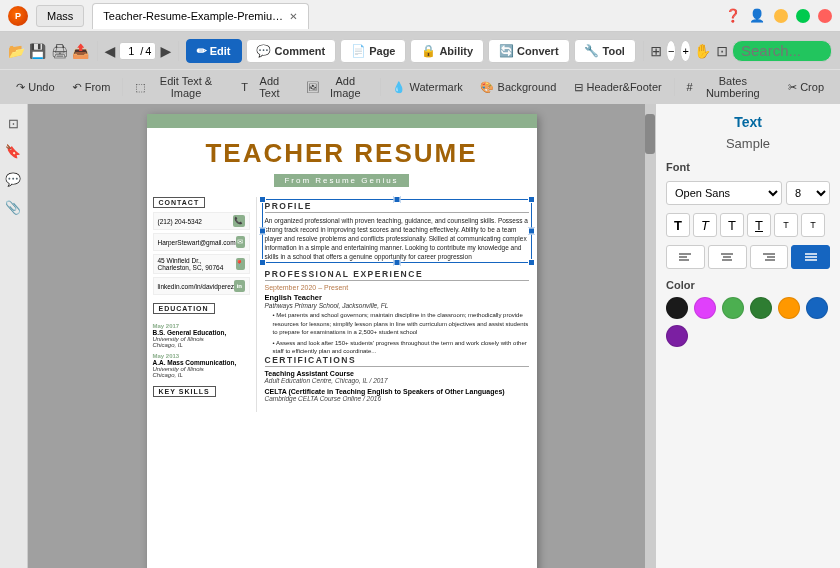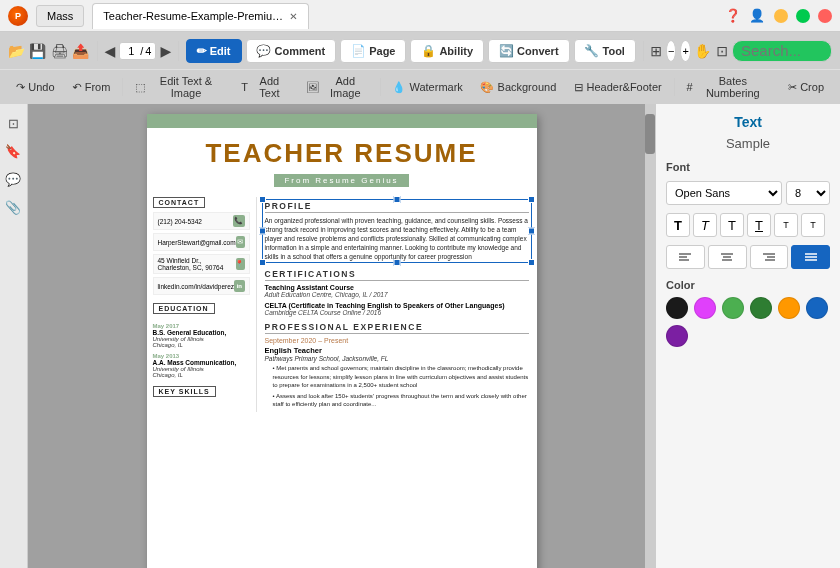--- a/index.html
+++ b/index.html
@@ -540,35 +540,35 @@
               <div class="selection-handle sh-tm"></div>
               <div class="selection-handle sh-tr"></div>
               <div class="selection-handle sh-ml"></div>
               <div class="selection-handle sh-mr"></div>
               <div class="selection-handle sh-bl"></div>
               <div class="selection-handle sh-bm"></div>
               <div class="selection-handle sh-br"></div>
             </div>
           </div>
 
-          <div style="margin-bottom:6px;">
-            <div class="section-heading section-line">CERTIFICATIONS</div>
-            <div class="cert-title">Teaching Assistant Course</div>
-            <div class="cert-sub">Adult Education Centre, Chicago, IL / 2017</div>
-            <div style="margin-top:4px;" class="cert-title">CELTA (Certificate in Teaching English to Speakers of Other Languages)</div>
-            <div class="cert-sub">Cambridge CELTA Course Online / 2016</div>
-          </div>
-
           <div>
             <div class="section-heading section-line">PROFESSIONAL EXPERIENCE</div>
             <div class="exp-date">September 2020 – Present</div>
             <div class="exp-title">English Teacher</div>
             <div class="exp-sub">Pathways Primary School, Jacksonville, FL</div>
             <div class="exp-bullet">• <span>Met parents and school governors; maintain discipline in the classroom; methodically provide resources for lessons; simplify lesson plans in line with curriculum objectives and assist students to prepare for examinations in a 2,500+ student school</span></div>
             <div class="exp-bullet">• <span>Assess and look after 150+ students' progress throughout the term and work closely with other staff to efficiently plan and coordinate...</span></div>
+          </div>
+
+          <div style="margin-bottom:6px;">
+            <div class="section-heading section-line">CERTIFICATIONS</div>
+            <div class="cert-title">Teaching Assistant Course</div>
+            <div class="cert-sub">Adult Education Centre, Chicago, IL / 2017</div>
+            <div style="margin-top:4px;" class="cert-title">CELTA (Certificate in Teaching English to Speakers of Other Languages)</div>
+            <div class="cert-sub">Cambridge CELTA Course Online / 2016</div>
           </div>
         </div>
       </div>
     </div>
 
     <div class="scroll-bar-v">
       <div class="scroll-thumb"></div>
     </div>
   </div>
 

